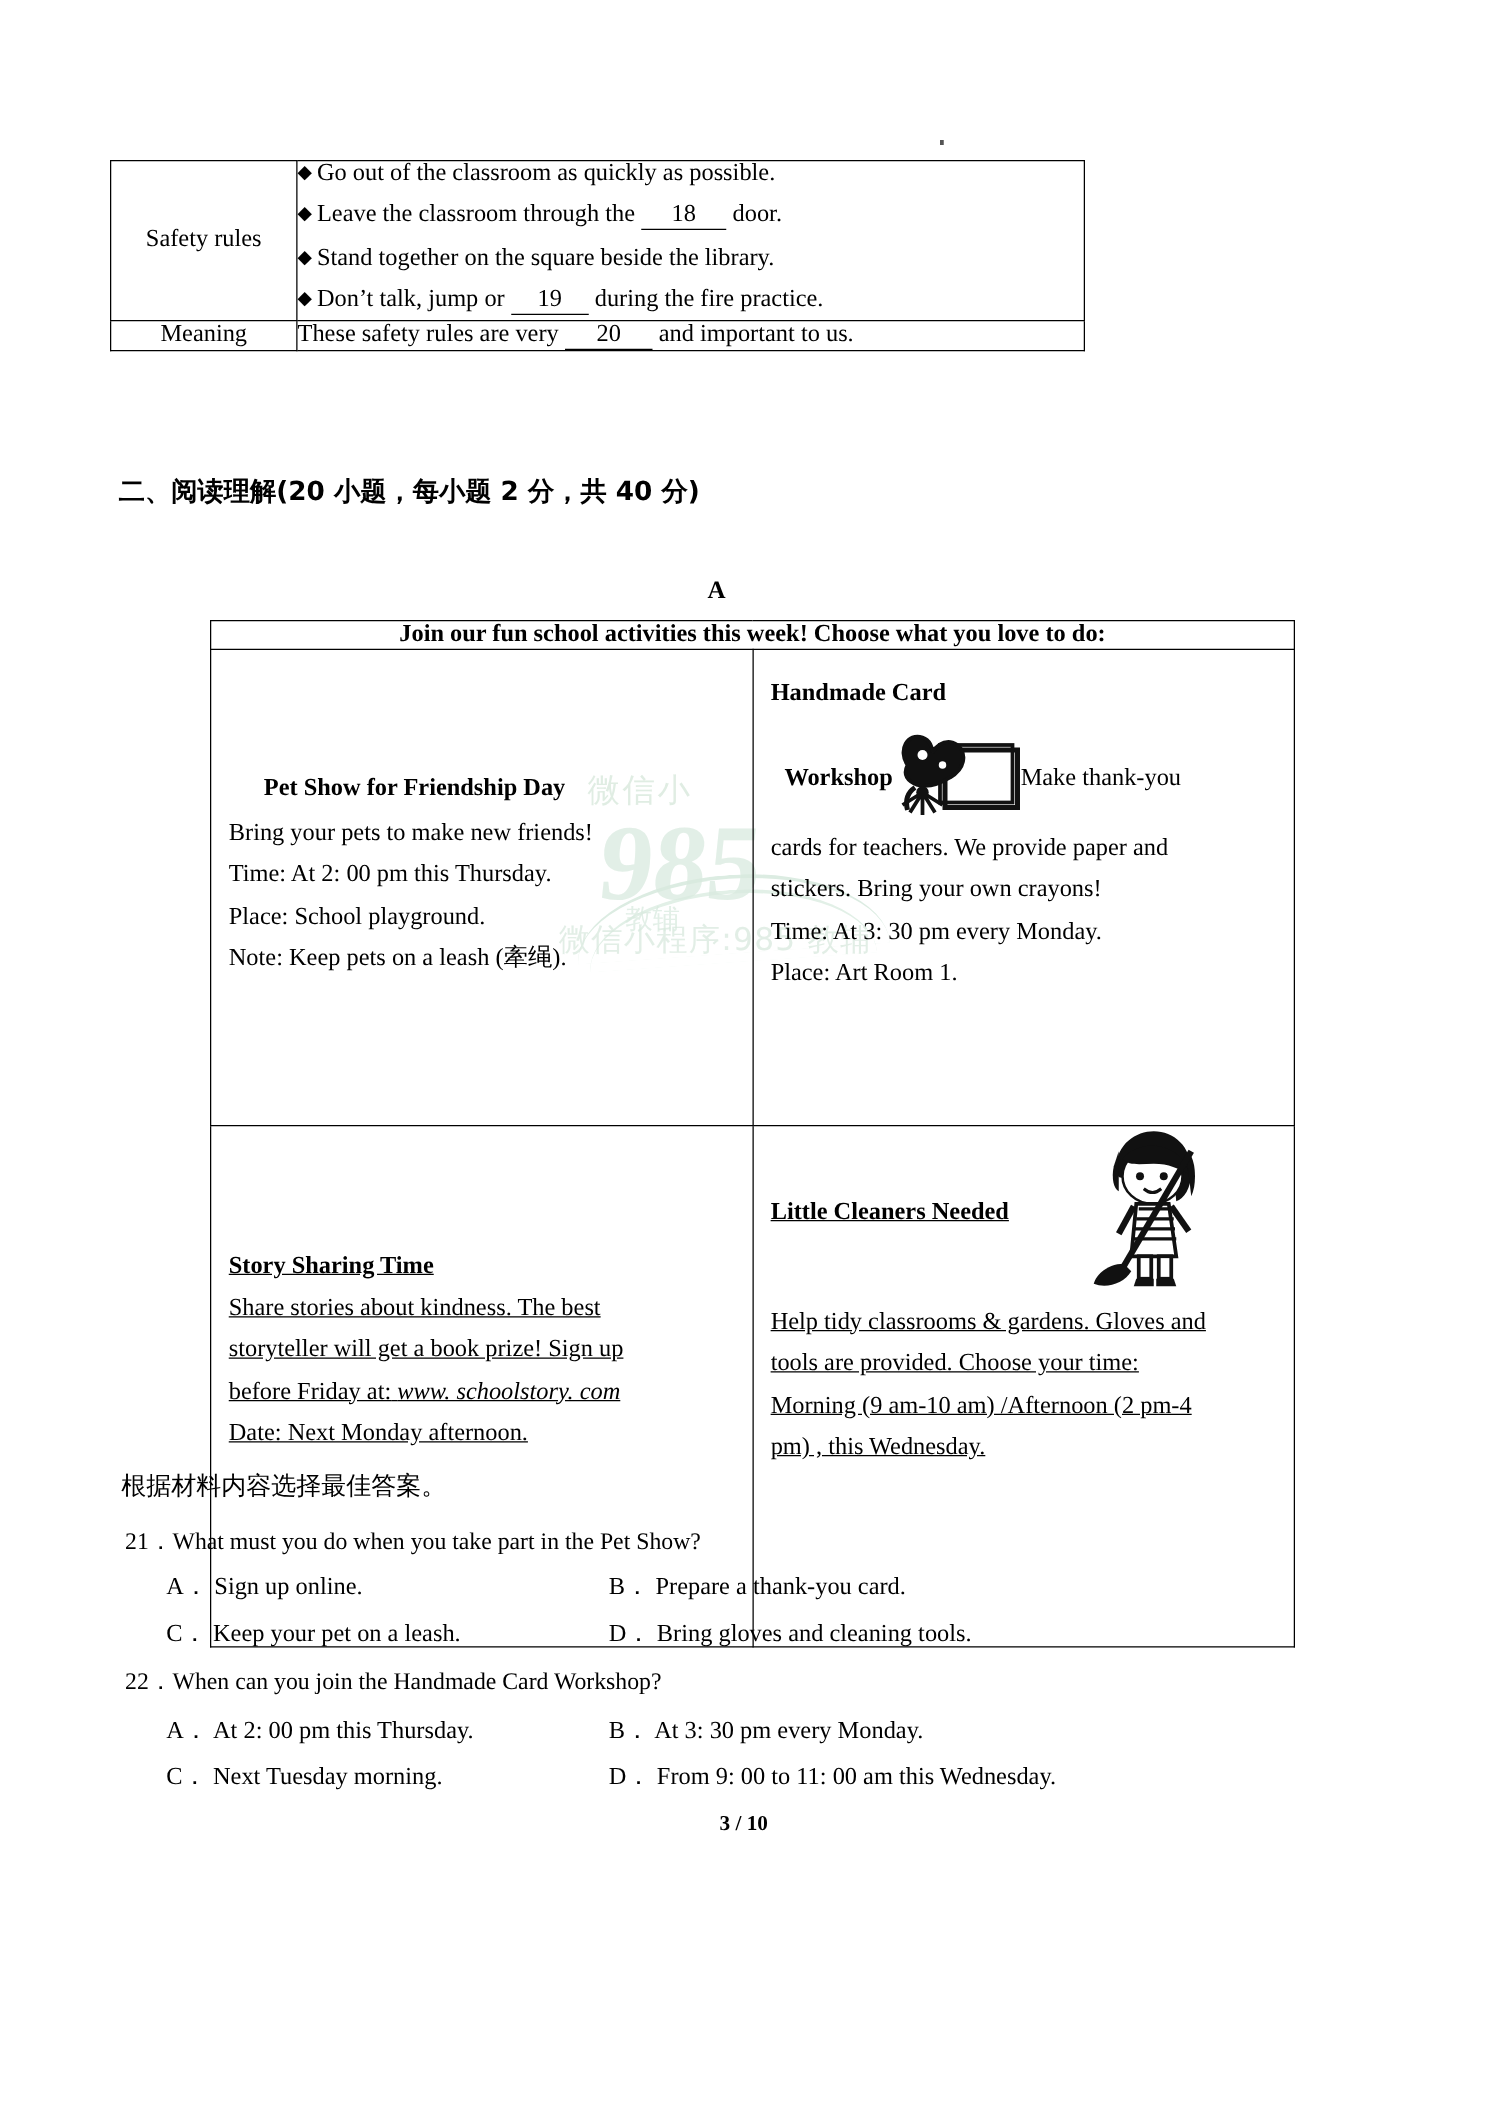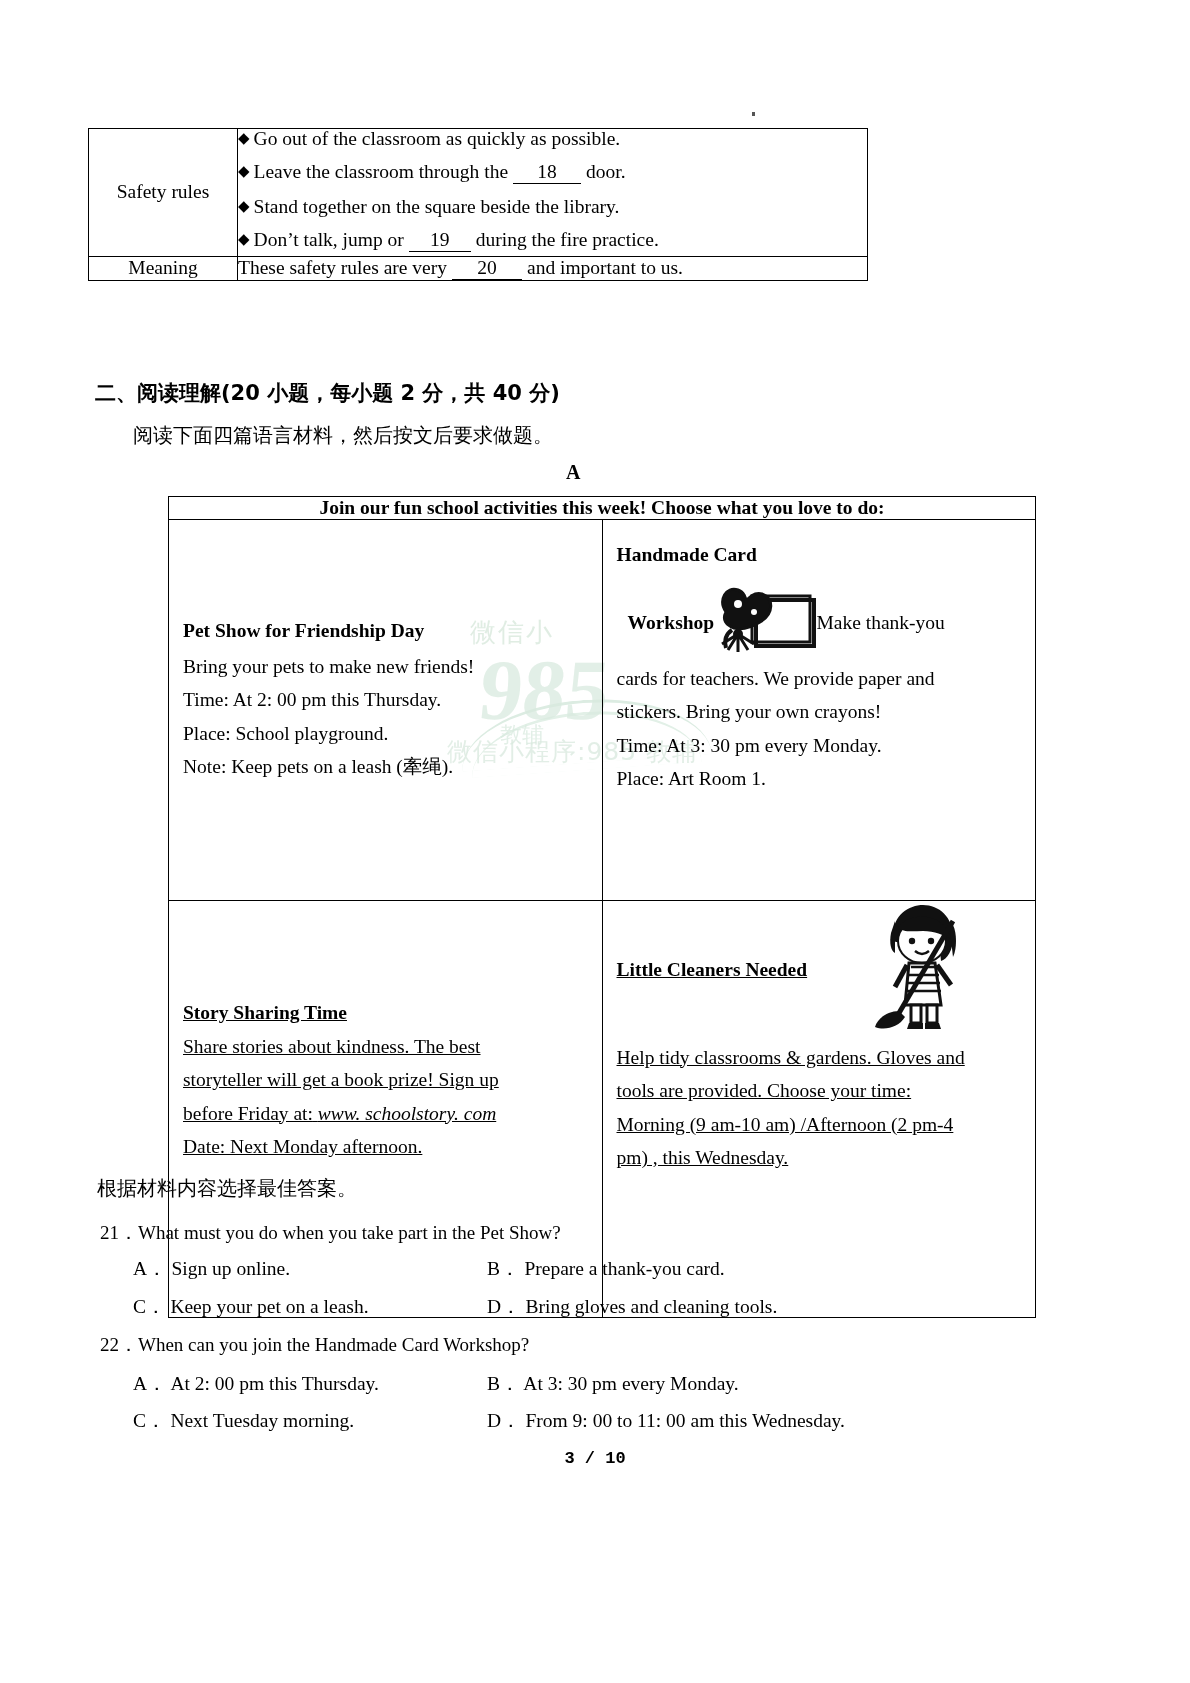--- a/index.html
+++ b/index.html
@@ -203,21 +203,21 @@
   }
   .cell.tall { height: 305px; text-decoration: underline; }
   .cell-title {
     font-weight: bold;
     display: block;
   }
   .it { font-style: italic; }
 
   
   .petshow { padding-top: 94px; }
-  .petshow .cell-title { margin-bottom: 2px; }
+  .petshow .cell-title { margin-bottom: 2px; margin-left: 28px; }
 
   
   .handmade { padding-top: 18px; }
   .hm-title1 { font-weight: bold; }
   .hm-row {
     display: block;
     position: relative;
     min-height: 86px;
   }
   .hm-title2 {
@@ -294,21 +294,21 @@
 
   
   .footer {
     position: absolute;
     left: 0;
     right: 0;
     top: 1449px;
     text-align: center;
     font-size: 17px;
     font-weight: bold;
-    font-family: Liberation Mono, monospace;
+    font-family: Liberation Serif, serif;
     z-index: 2;
   }
 </style>
 </head>
 <body>
 
 <div class="page">
 
   <div class="watermark wm-a">微信小</div>
   <div class="wm-swoosh"></div>
@@ -341,21 +341,20 @@
     <tr>
       <td class="safety-label">Meaning</td>
       <td class="meaning-body">
         <span>These safety rules are very</span><span class="blank blank-20">20</span><span>and important to us.</span>
       </td>
     </tr>
   </tbody>
     </table>
 
   <div class="section-heading">二、阅读理解(20 小题，每小题 2 分，共 40 分)</div>
-  <div class="instruction-cn">阅读下面四篇语言材料，然后按文后要求做题。</div>
   <div class="label-A">A</div>
 
   <table class="act-table">
     <tbody>
         <tr>
       <td class="act-header" colspan="2">Join our fun school activities this week! Choose what you love to do:</td>
     </tr>
     <tr>
       <td style="width:50%">
         <div class="cell petshow">

